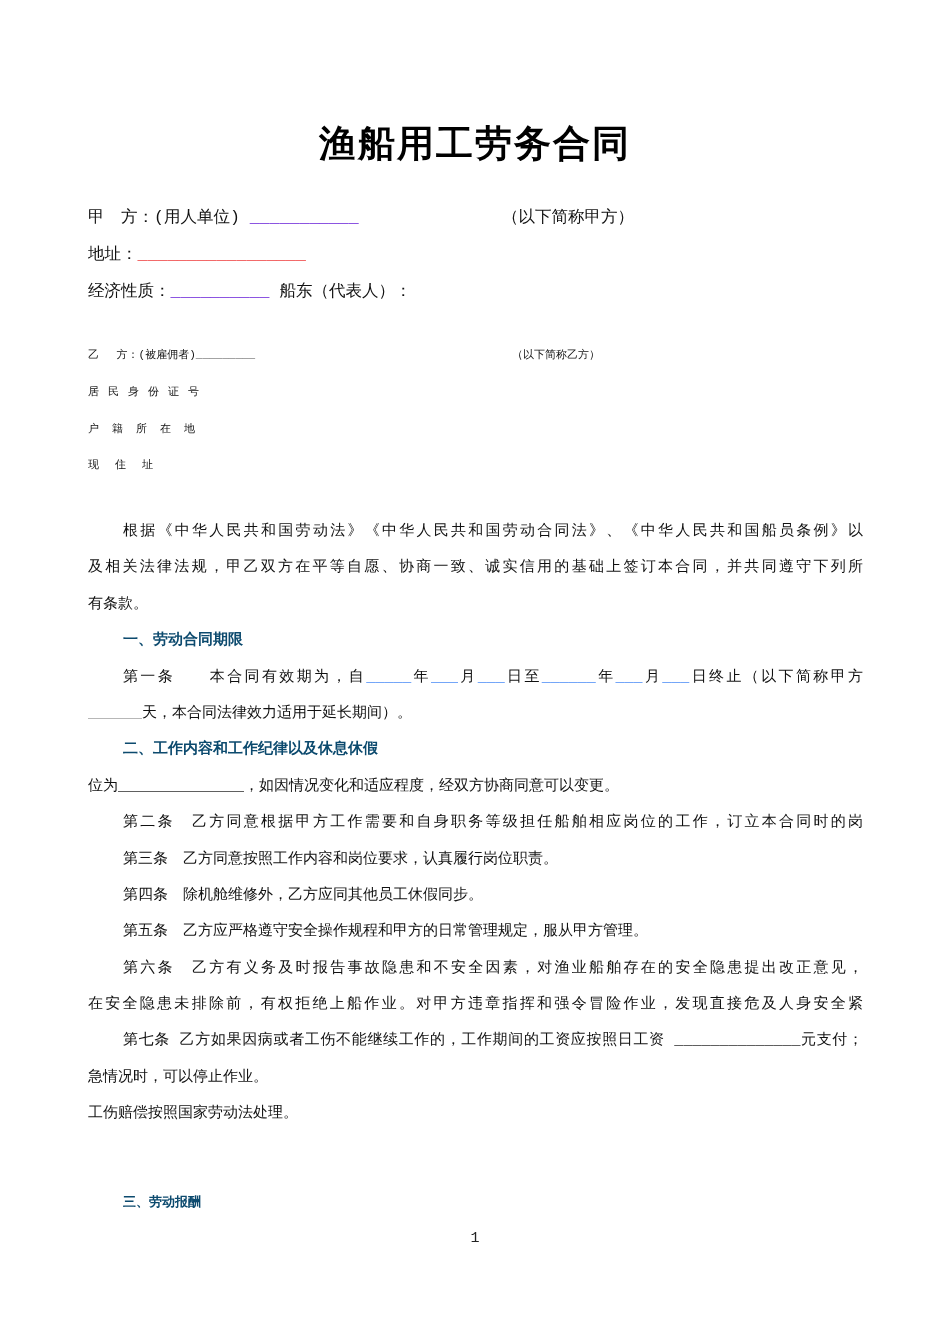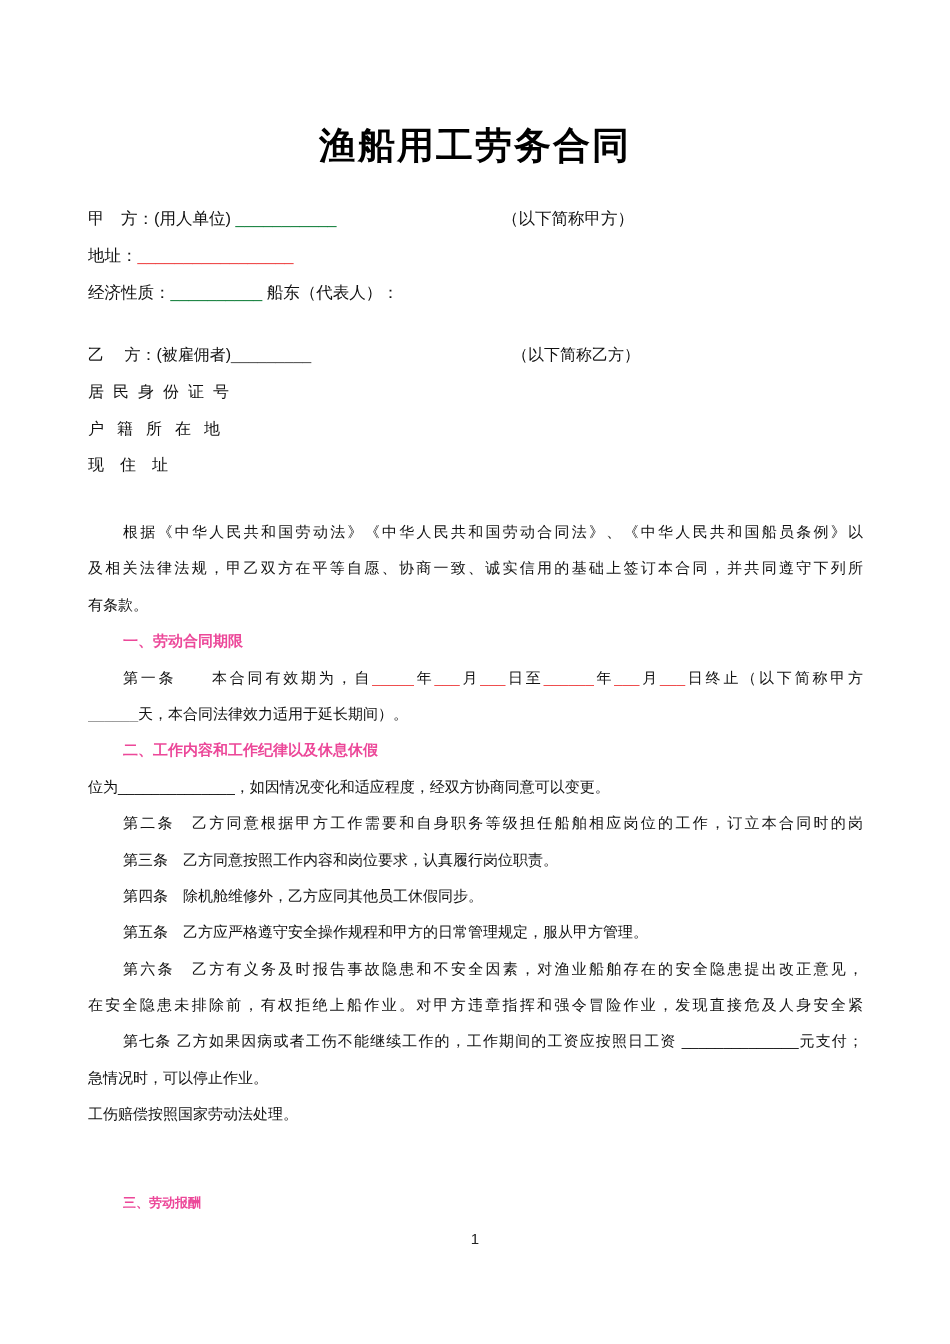--- a/index.html
+++ b/index.html
@@ -1,49 +1,49 @@
 <!DOCTYPE html>
 <html><head>
 <meta charset="utf-8">
 <style>
   html,body{margin:0;padding:0;background:#ffffff;}
   .page{
     position:relative;
     width:950px;height:1344px;
     background:#ffffff;
-    font-family:Liberation Sans, sans-serif;
+    font-family:Liberation Mono, monospace;
     color:#111;
     overflow:hidden;
   }
   .title{
     position:absolute;top:122px;left:0;width:950px;
     text-align:center;
     font-size:37px;font-weight:bold;letter-spacing:2px;
     line-height:48px;
     color:#000;
   }
   .blockA{position:absolute;left:88px;top:200px;width:775px;font-size:16.5px;}
-  .blockB{position:absolute;left:88px;top:337px;width:775px;font-size:16px;}
+  .blockB{position:absolute;left:88px;top:337px;width:775px;font-size:11px;}
   .pline{position:relative;height:36.8px;line-height:36.8px;white-space:nowrap;overflow:visible;}
   .note{position:absolute;top:0;}
   .noteA{left:414px;}
   .noteB{left:424px;}
-  .blank-gray{color:#15803d;}
+  .blank-gray{color:#6d28d9;}
   .blank-dark{color:#ef4444;text-align:right;}
   .blank-mid{color:#555;}
   .ls1{letter-spacing:9px;}
   .ls2{letter-spacing:13px;}
   .ls3{letter-spacing:16px;}
   .main{position:absolute;left:88px;top:514px;width:775px;font-size:15px;}
   .line{height:36.4px;line-height:36.4px;overflow:hidden;}
   .fill{text-align:justify;text-align-last:justify;text-justify:inter-character;}
   .ind{text-indent:35px;}
-  .hd{font-weight:bold;color:#ec4899;}
+  .hd{font-weight:bold;color:#0c4a6e;}
   .g{color:#9a9a9a;}
-  .g2{color:#ef4444;}
+  .g2{color:#3b82f6;}
   .sec3{position:absolute;left:88px;top:1185px;width:775px;font-size:13px;}
   .pagenum{
     position:absolute;left:0;top:1228px;width:950px;
     text-align:center;font-size:15px;color:#222;line-height:22px;
   }
 </style>
 </head>
 <body>
 
 <div class="page">

